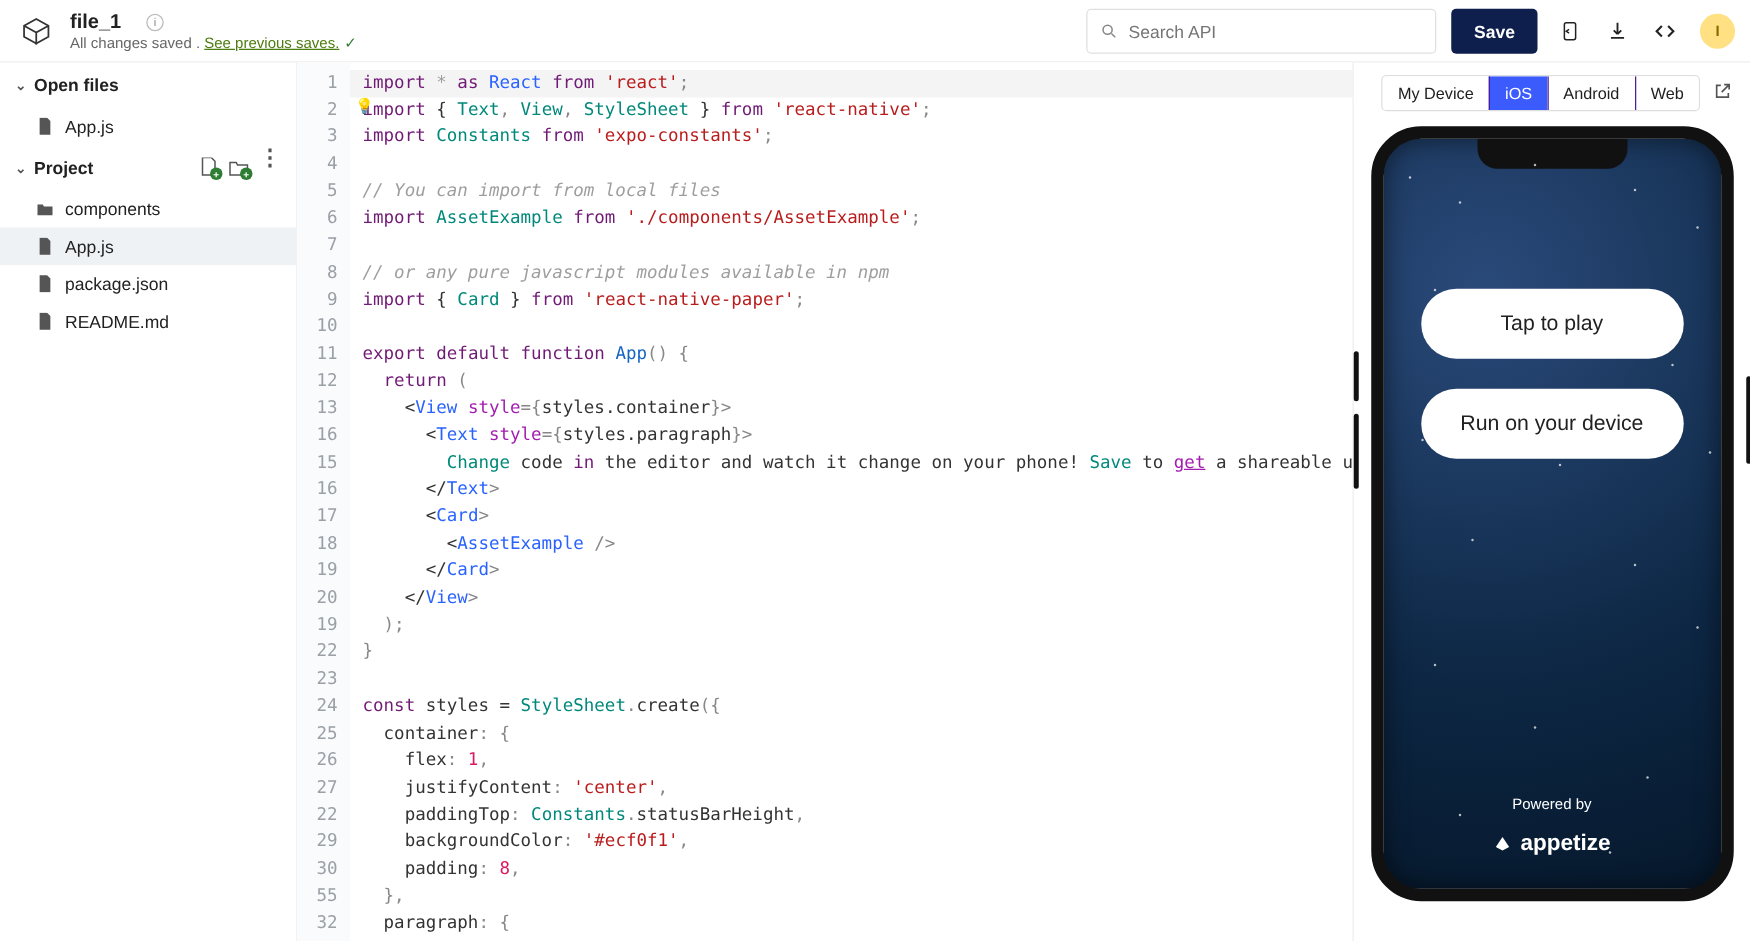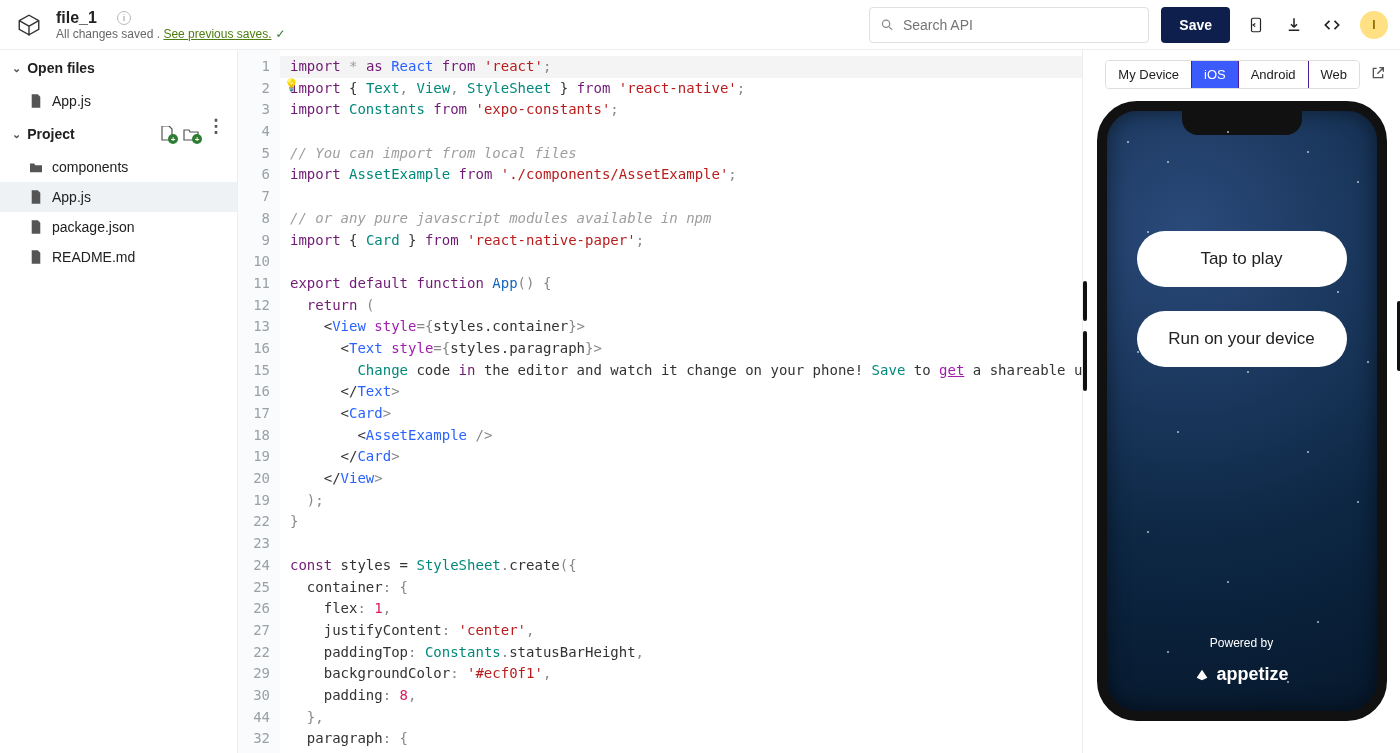--- a/index.html
+++ b/index.html
@@ -326,21 +326,21 @@
         <div>19</div>
         <div>22</div>
         <div>23</div>
         <div>24</div>
         <div>25</div>
         <div>26</div>
         <div>27</div>
         <div>22</div>
         <div>29</div>
         <div>30</div>
-        <div>44</div>
+        <div>55</div>
         <div>32</div>
         <div>33</div>
       </div>
     <div class="code" id="code"><span class="line hl-line"><span class="kw-red">import</span><span class="kw-grey"> * </span><span class="kw-red">as </span><span class="kw-blue">React</span><span class="kw-red"> from </span><span class="kw-str">'react'</span><span class="punct">;</span></span><span class="line"><span class="kw-red">import</span> { <span class="kw-teal">Text</span><span class="punct">, </span><span class="kw-teal">View</span><span class="punct">, </span><span class="kw-teal">StyleSheet</span> } <span class="kw-red">from </span><span class="kw-str">'react-native'</span><span class="punct">;</span></span><span class="line"><span class="kw-red">import</span> <span class="kw-teal">Constants</span> <span class="kw-red">from </span><span class="kw-str">'expo-constants'</span><span class="punct">;</span></span><span class="line">&nbsp;</span><span class="line"><span class="kw-comment">// You can import from local files</span></span><span class="line"><span class="kw-red">import</span> <span class="kw-teal">AssetExample</span> <span class="kw-red">from </span><span class="kw-str">'./components/AssetExample'</span><span class="punct">;</span></span><span class="line">&nbsp;</span><span class="line"><span class="kw-comment">// or any pure javascript modules available in npm</span></span><span class="line"><span class="kw-red">import</span> { <span class="kw-teal">Card</span> } <span class="kw-red">from </span><span class="kw-str">'react-native-paper'</span><span class="punct">;</span></span><span class="line">&nbsp;</span><span class="line"><span class="kw-red">export </span><span class="kw-red">default </span><span class="kw-red">function </span><span class="kw-bluefn">App</span><span class="punct">() {</span></span><span class="line">  <span class="kw-red">return </span><span class="punct">(</span></span><span class="line">    &lt;<span class="kw-tag">View</span> <span class="kw-prop">style</span><span class="punct">={</span>styles.container<span class="punct">}&gt;</span></span><span class="line">      &lt;<span class="kw-tag">Text</span> <span class="kw-prop">style</span><span class="punct">={</span>styles.paragraph<span class="punct">}&gt;</span></span><span class="line">        <span class="kw-teal">Change</span> code <span class="kw-red">in</span> the editor and watch it change on your phone! <span class="kw-teal">Save</span> to <span class="kw-orange">get</span> a shareable url.</span><span class="line">      &lt;/<span class="kw-tag">Text</span><span class="punct">&gt;</span></span><span class="line">      &lt;<span class="kw-tag">Card</span><span class="punct">&gt;</span></span><span class="line">        &lt;<span class="kw-tag">AssetExample</span> <span class="punct">/&gt;</span></span><span class="line">      &lt;/<span class="kw-tag">Card</span><span class="punct">&gt;</span></span><span class="line">    &lt;/<span class="kw-tag">View</span><span class="punct">&gt;</span></span><span class="line">  <span class="punct">);</span></span><span class="line"><span class="punct">}</span></span><span class="line">&nbsp;</span><span class="line"><span class="kw-red">const</span> styles = <span class="kw-teal">StyleSheet</span><span class="punct">.</span>create<span class="punct">({</span></span><span class="line">  container<span class="punct">: {</span></span><span class="line">    flex<span class="punct">: </span><span class="kw-num">1</span><span class="punct">,</span></span><span class="line">    justifyContent<span class="punct">: </span><span class="kw-str">'center'</span><span class="punct">,</span></span><span class="line">    paddingTop<span class="punct">: </span><span class="kw-teal">Constants</span><span class="punct">.</span>statusBarHeight<span class="punct">,</span></span><span class="line">    backgroundColor<span class="punct">: </span><span class="kw-str">'#ecf0f1'</span><span class="punct">,</span></span><span class="line">    padding<span class="punct">: </span><span class="kw-num">8</span><span class="punct">,</span></span><span class="line">  <span class="punct">},</span></span><span class="line">  paragraph<span class="punct">: {</span></span><span class="line">    margin<span class="punct">: </span><span class="kw-num">24</span><span class="punct">,</span></span></div>
   </div>
 
   <div class="preview">
     <div class="tabs-row">
       <div class="tabs" id="preview-tabs">
           <div class="tab">My Device</div>

